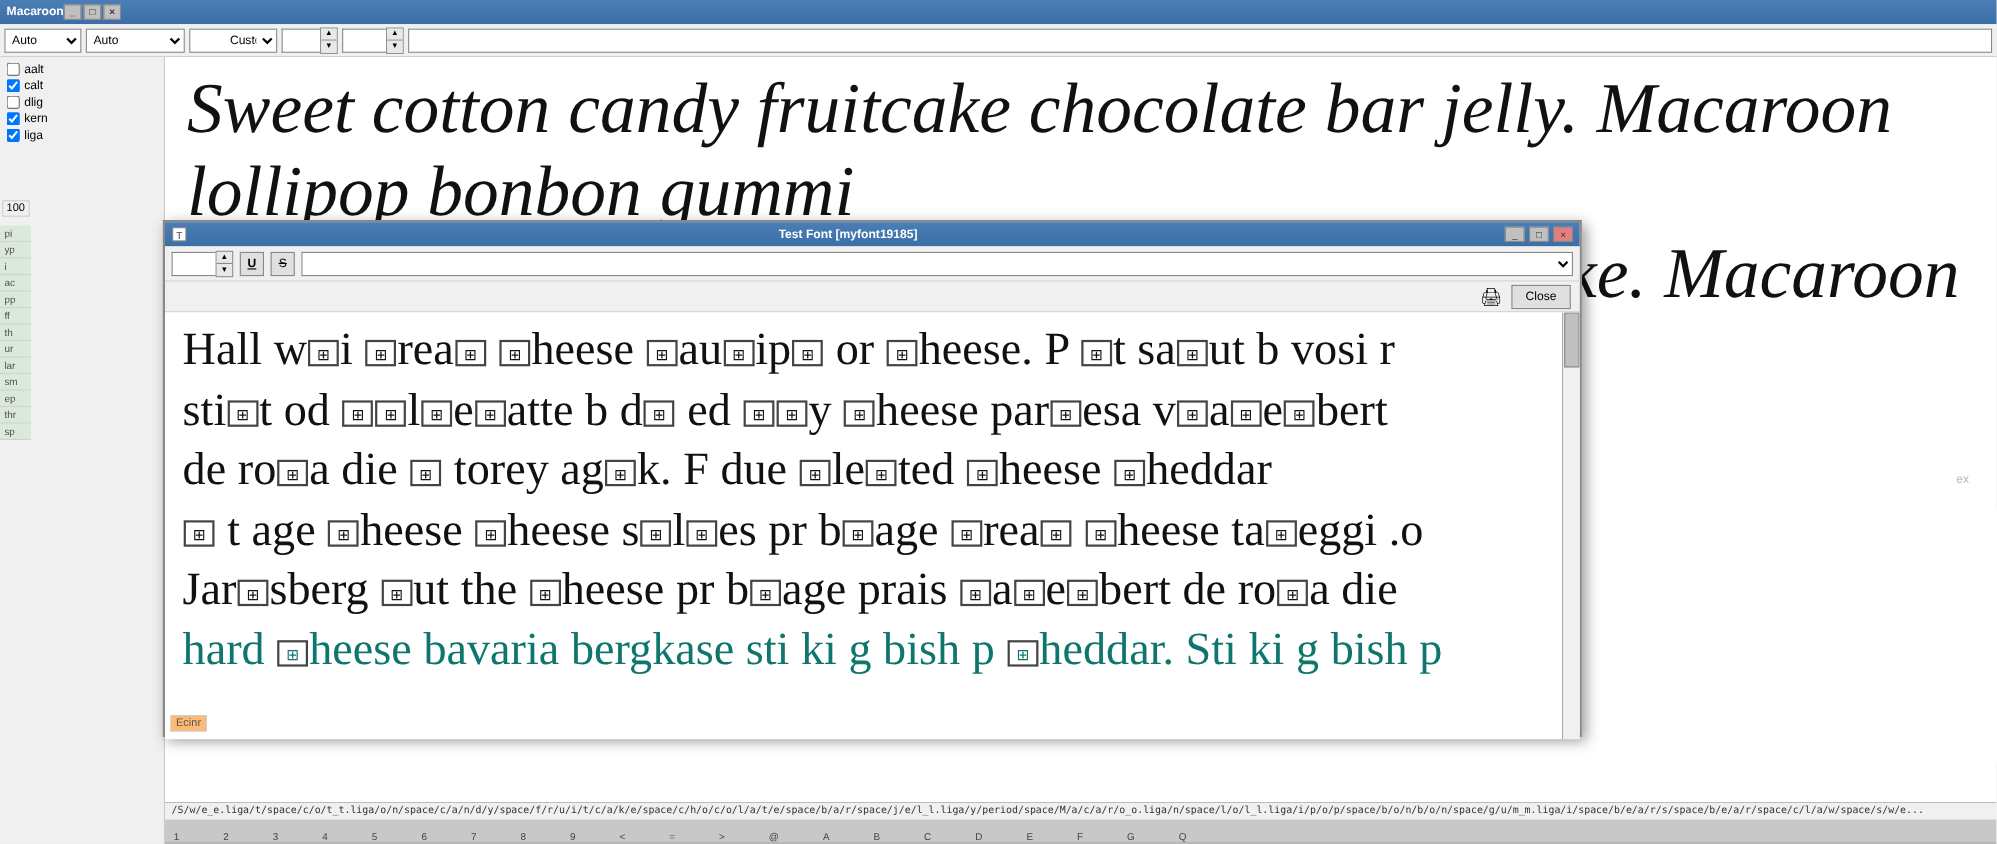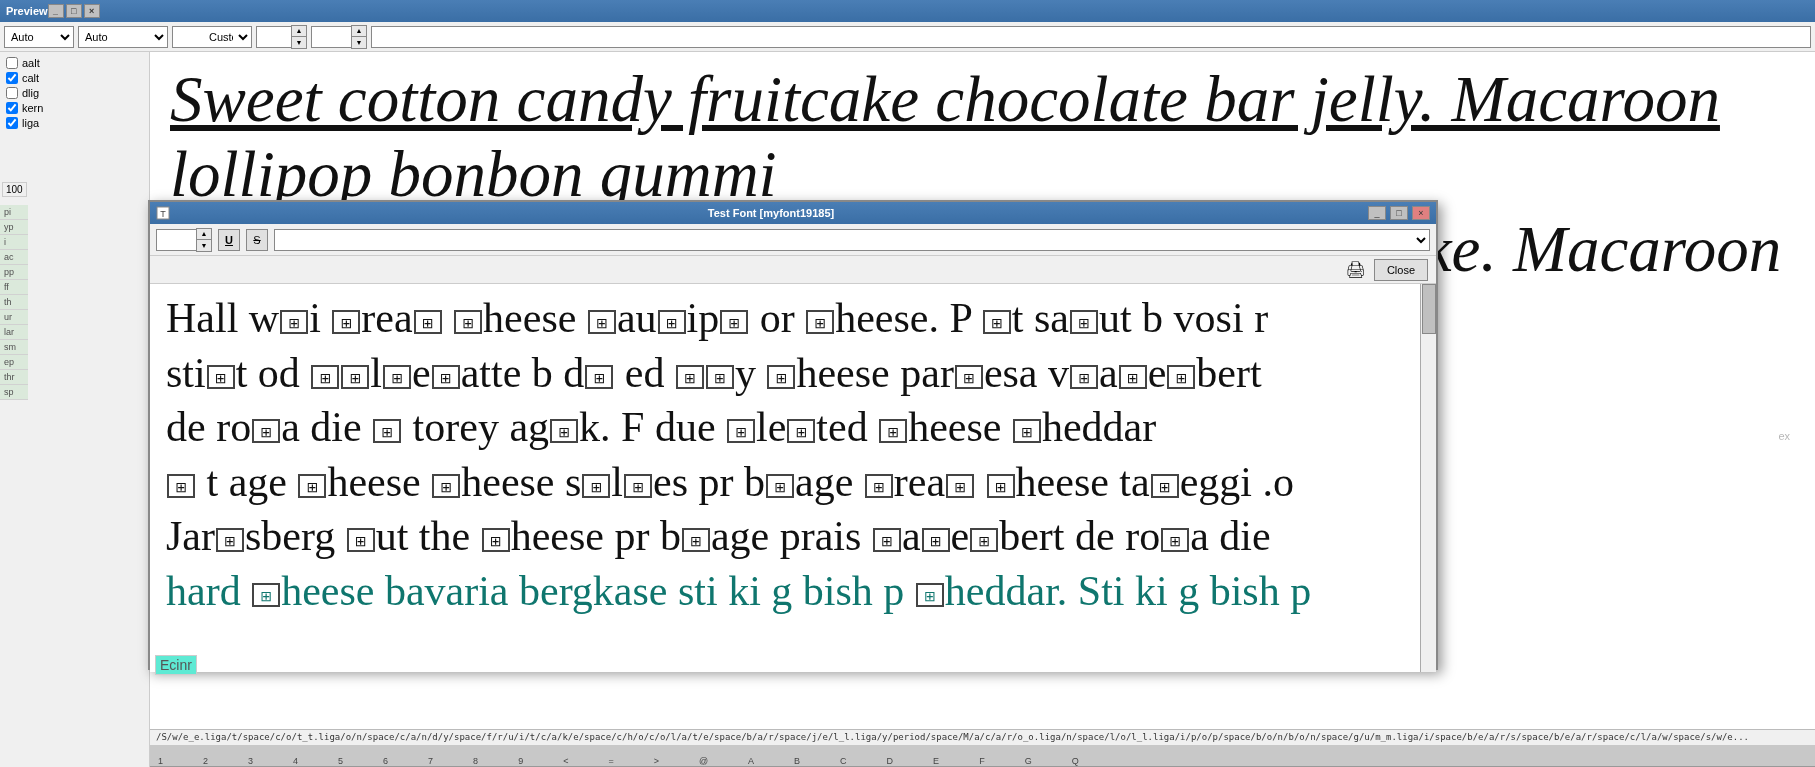--- a/index.html
+++ b/index.html
@@ -156,21 +156,20 @@
       padding: 10px 20px;
     }
 
     .preview-text-line1 {
       font-family: Georgia, serif;
       font-size: 62px;
       font-style: italic;
       color: #222;
       line-height: 1.1;
       font-weight: normal;
-      text-decoration: underline;
     }
 
     .preview-text-line2 {
       font-family: Georgia, serif;
       font-size: 62px;
       font-style: italic;
       color: #222;
       line-height: 1.1;
       font-weight: normal;
     }
@@ -305,21 +304,21 @@
       border-bottom: 1px solid #ccc;
       color: #333;
     }
   </style>
 </head>
 <body>
 
 <div class="preview-window">
 
   <div class="preview-titlebar">
-    <span>Preview</span>
+    <span>Macaroon</span>
     <div class="preview-titlebar-controls">
       <div class="titlebar-btn">_</div>
       <div class="titlebar-btn">□</div>
       <div class="titlebar-btn">×</div>
     </div>
   </div>
 
   <div class="toolbar">
     <select class="toolbar-select toolbar-select-small">
       <option>Auto</option>
@@ -426,21 +425,21 @@
     <div class="sidebar-label-item">sm</div>
     <div class="sidebar-label-item">ep</div>
     <div class="sidebar-label-item">thr</div>
     <div class="sidebar-label-item">sp</div>
   </div>
 
   <div class="top-num" style="position: absolute; left: 2px; top: 182px; background: #f0f0f0; border: 1px solid #ccc; font-size: 10px; padding: 1px 3px; z-index: 5;">100</div>
 
   <div style="position: absolute; right: 25px; top: 430px; font-size: 11px; color: #999; opacity: 0.7; z-index: 1; margin-left: 16px;">ex</div>
 
-  <div style="position: absolute; bottom: 92px; left: 155px; font-size: 14px; color: #555; background: #5eead4; padding: 1px 4px; border: 1px solid #ccc; z-index: 11;">Ecinr</div>
+  <div style="position: absolute; bottom: 102px; left: 155px; font-size: 10px; color: #555; background: #fdba74; padding: 1px 4px; border: 1px solid #ccc; z-index: 11;">Ecinr</div>
 
   <div class="test-font-window">
 
     <div class="test-font-titlebar">
       <span style="margin-right: 4px;">
         <svg width="14" height="14" viewBox="0 0 14 14" style="vertical-align:middle;">
           <rect x="1" y="1" width="12" height="12" fill="white" stroke="#888" stroke-width="1"></rect>
           <text x="7" y="11" text-anchor="middle" font-size="9" fill="#444">T</text>
         </svg>
       </span>

